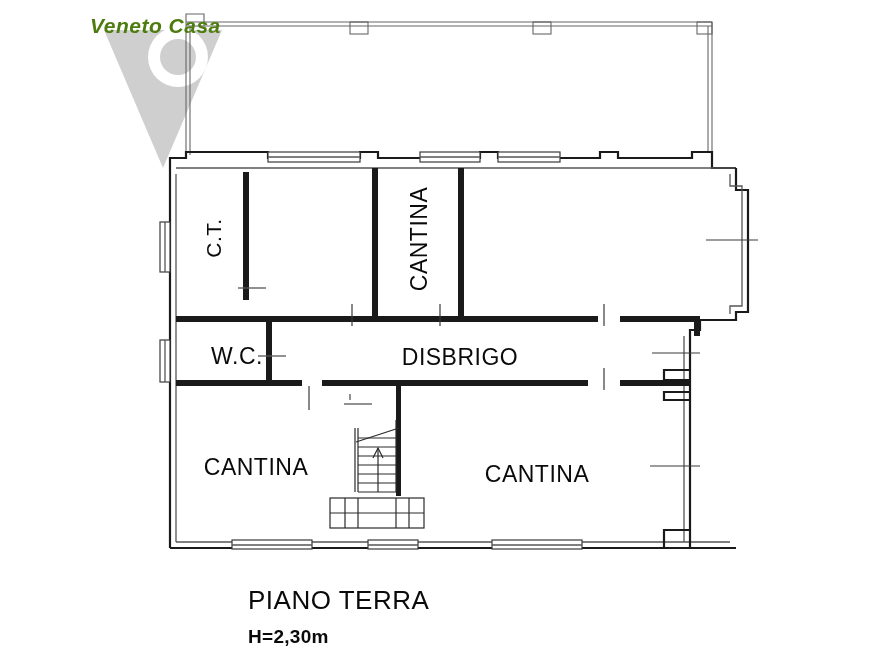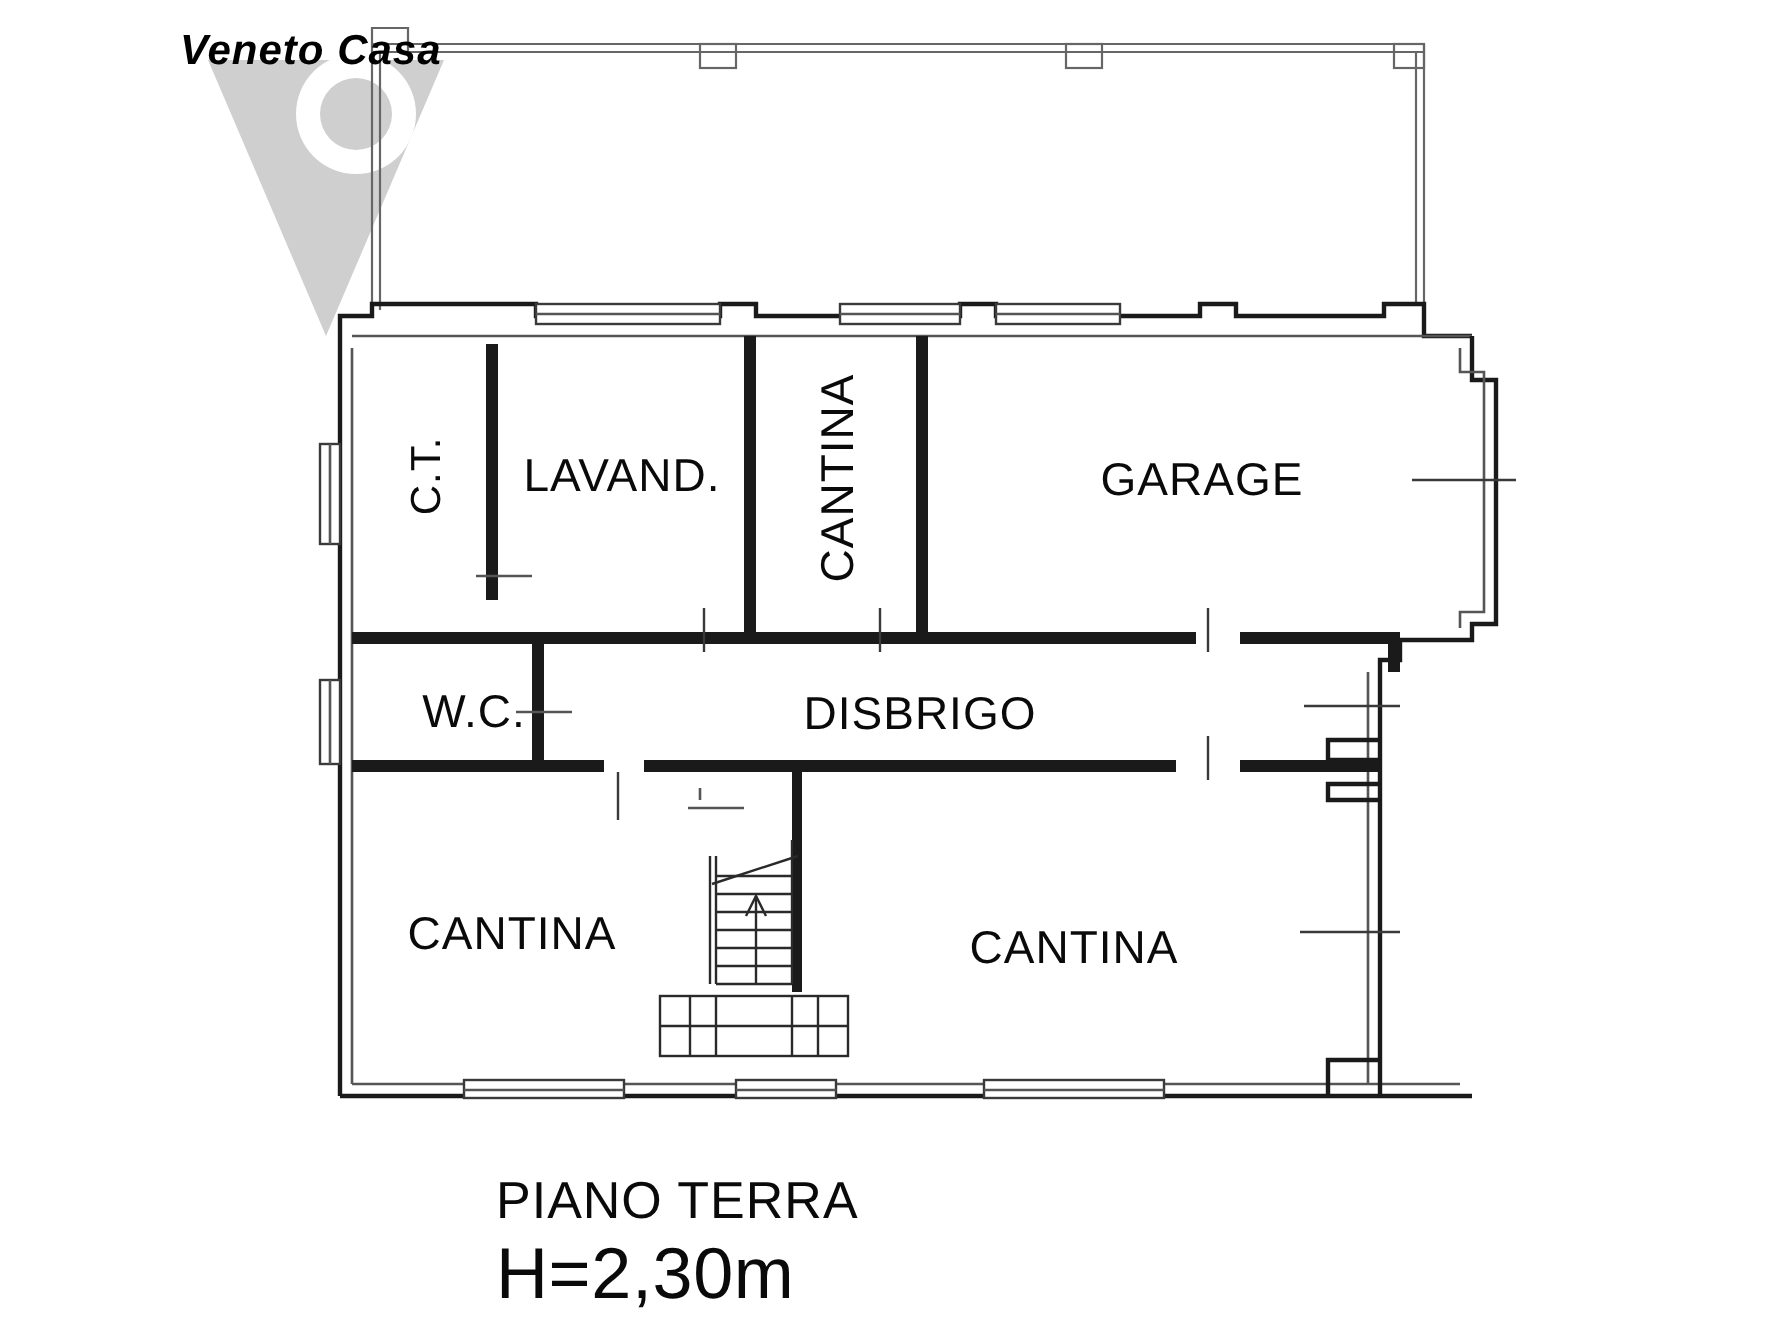--- a/index.html
+++ b/index.html
@@ -52,43 +52,44 @@
   }
   .title-main {
     font-family: "Liberation Sans", sans-serif;
     font-size: 26px;
     line-height: 38px;
     color: #0a0a0a;
     letter-spacing: 0.5px;
   }
   .title-sub {
     font-family: "Liberation Sans", sans-serif;
-    font-size: 36px;
+    font-size: 19px;
     line-height: 32px;
     color: #0a0a0a;
     letter-spacing: 0.3px;
     margin-top: 2px;
+    font-weight: bold;
   }
   #watermark {
     position: absolute;
     left: 84px;
     top: 4px;
     width: 140px;
     height: 175px;
     pointer-events: none;
   }
   .wm-text {
     position: absolute;
     left: 6px;
     top: 10px;
     font-family: "Liberation Sans", sans-serif;
     font-style: italic;
     font-size: 21px;
     font-weight: bold;
-    color: #000000;
+    color: #4d7c0f;
     letter-spacing: 0.5px;
     white-space: nowrap;
   }
 </style>
 </head>
 <body>
 
 <div id="plan-root">
 
   <svg id="plan-svg" viewBox="0 0 893 670">
@@ -270,25 +271,23 @@
       <path class="st" d="M358,498 L358,528"></path>
       <path class="st" d="M396,498 L396,528"></path>
       <path class="st" d="M409,498 L409,528"></path>
     </g>
 
   </svg>
 
 
   <div class="room-label vertical small" style="left:214px; top:238px;">C.T.</div>
 
-  <div class="room-label" style="left:311px; top:238px;">LAVAND.</div>
 
   <div class="room-label vertical" style="left:419px; top:239px;">CANTINA</div>
 
-  <div class="room-label" style="left:601px; top:240px;">GARAGE</div>
 
   <div class="room-label" style="left:237px; top:356px;">W.C.</div>
 
   <div class="room-label" style="left:460px; top:357px;">DISBRIGO</div>
 
   <div class="room-label" style="left:256px; top:467px;">CANTINA</div>
 
   <div class="room-label" style="left:537px; top:474px;">CANTINA</div>
 
   <div class="title-block">

